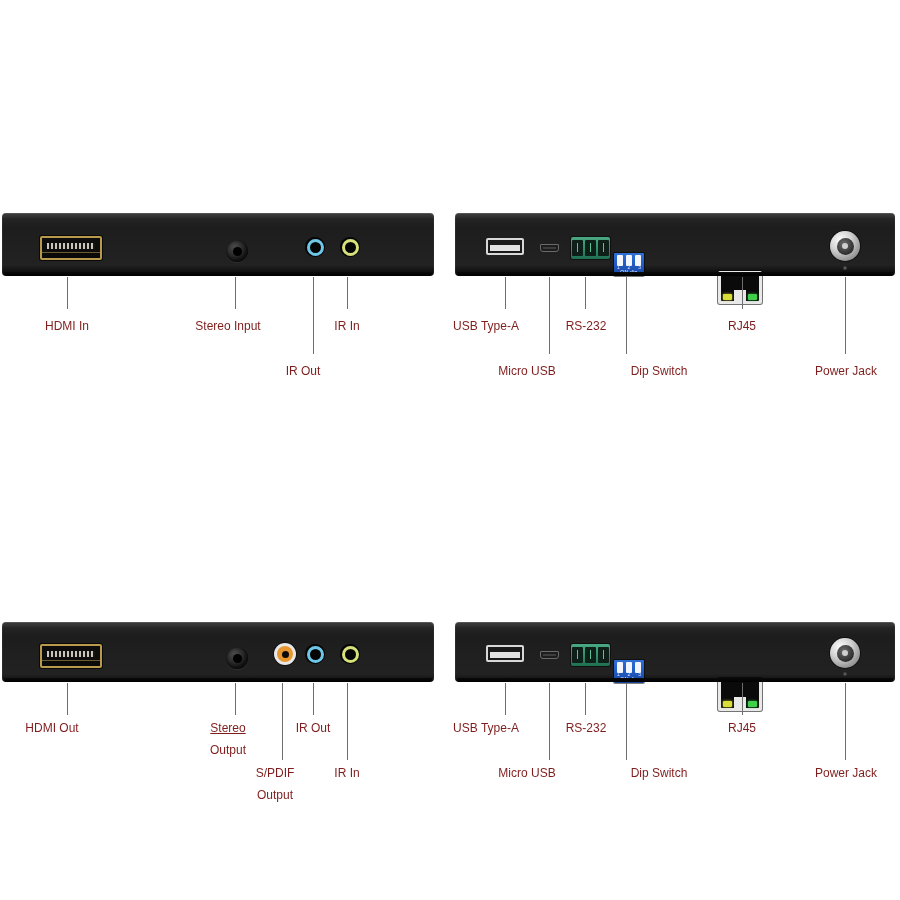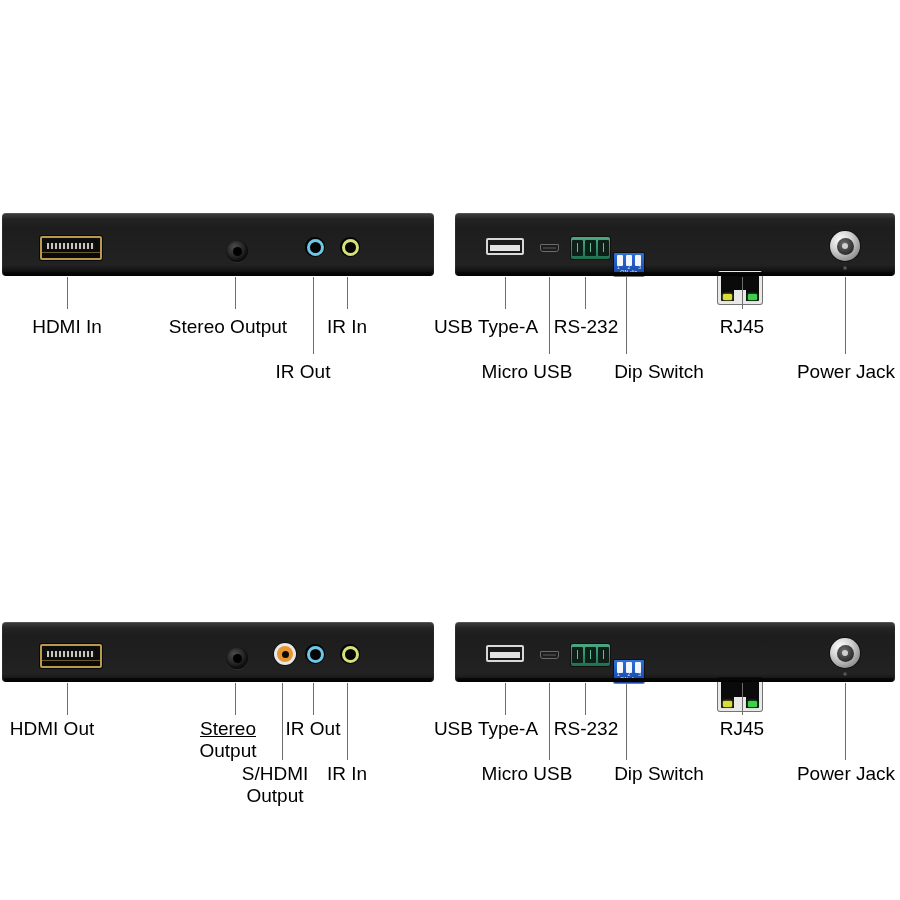--- a/index.html
+++ b/index.html
@@ -255,23 +255,23 @@
   
   .leader {
     position: absolute;
     width: 1px;
     background: #6e6e6e;
   }
 
   
   .label {
     position: absolute;
-    font-size: 19px;
+    font-size: 12px;
     line-height: 23px;
-    color: #000000;
+    color: #7f1d1d;
     white-space: nowrap;
   }
   .label.center { transform: translateX(-50%); text-align: center; }
 </style>
 </head>
 <body>
 
 <div class="stage">
 
 
@@ -331,21 +331,21 @@
   <div class="leader" style="left:313px; top:277px; height:77px;"></div>
   <div class="leader" style="left:347px; top:277px; height:32px;"></div>
   <div class="leader" style="left:505px; top:277px; height:32px;"></div>
   <div class="leader" style="left:549px; top:277px; height:77px;"></div>
   <div class="leader" style="left:585px; top:277px; height:32px;"></div>
   <div class="leader" style="left:626px; top:277px; height:77px;"></div>
   <div class="leader" style="left:742px; top:277px; height:32px;"></div>
   <div class="leader" style="left:845px; top:277px; height:77px;"></div>
 
   <div class="label center" style="left:67px;  top:315px;">HDMI In</div>
-  <div class="label center" style="left:228px; top:315px;">Stereo Output</div>
+  <div class="label center" style="left:228px; top:315px;">Stereo Input</div>
   <div class="label center" style="left:347px; top:315px;">IR In</div>
   <div class="label center" style="left:486px; top:315px;">USB Type-A</div>
   <div class="label center" style="left:586px; top:315px;">RS-232</div>
   <div class="label center" style="left:742px; top:315px;">RJ45</div>
 
   <div class="label center" style="left:303px; top:360px;">IR Out</div>
   <div class="label center" style="left:527px; top:360px;">Micro USB</div>
   <div class="label center" style="left:659px; top:360px;">Dip Switch</div>
   <div class="label center" style="left:846px; top:360px;">Power Jack</div>
 
@@ -417,20 +417,20 @@
   <div class="leader" style="left:845px; top:683px; height:77px;"></div>
 
   <div class="label center" style="left:52px;  top:717px;">HDMI Out</div>
   <div class="label center" style="left:228px; top:717px;text-decoration:underline;">Stereo</div>
   <div class="label center" style="left:228px; top:739px;">Output</div>
   <div class="label center" style="left:313px; top:717px;">IR Out</div>
   <div class="label center" style="left:486px; top:717px;">USB Type-A</div>
   <div class="label center" style="left:586px; top:717px;">RS-232</div>
   <div class="label center" style="left:742px; top:717px;">RJ45</div>
 
-  <div class="label center" style="left:275px; top:762px;">S/HDMI</div>
+  <div class="label center" style="left:275px; top:762px;">S/PDIF</div>
   <div class="label center" style="left:275px; top:784px;">Output</div>
   <div class="label center" style="left:347px; top:762px;">IR In</div>
   <div class="label center" style="left:527px; top:762px;">Micro USB</div>
   <div class="label center" style="left:659px; top:762px;">Dip Switch</div>
   <div class="label center" style="left:846px; top:762px;">Power Jack</div>
 
 </div>
 
 </body></html>

